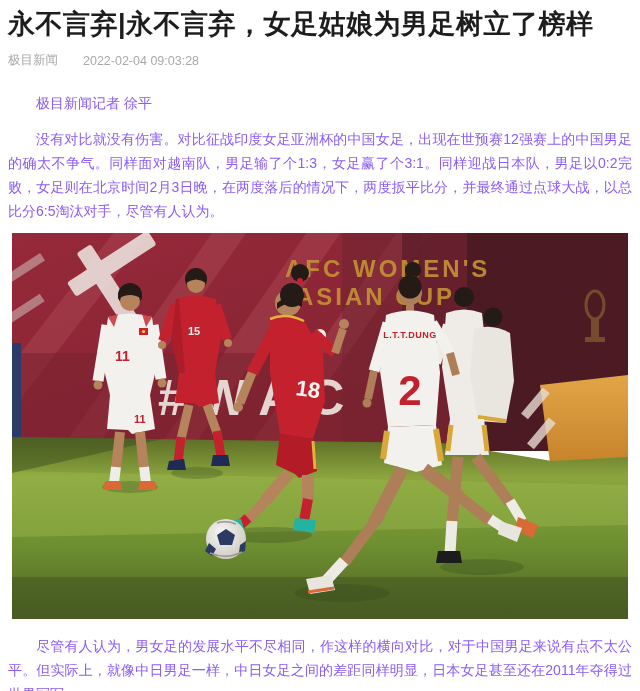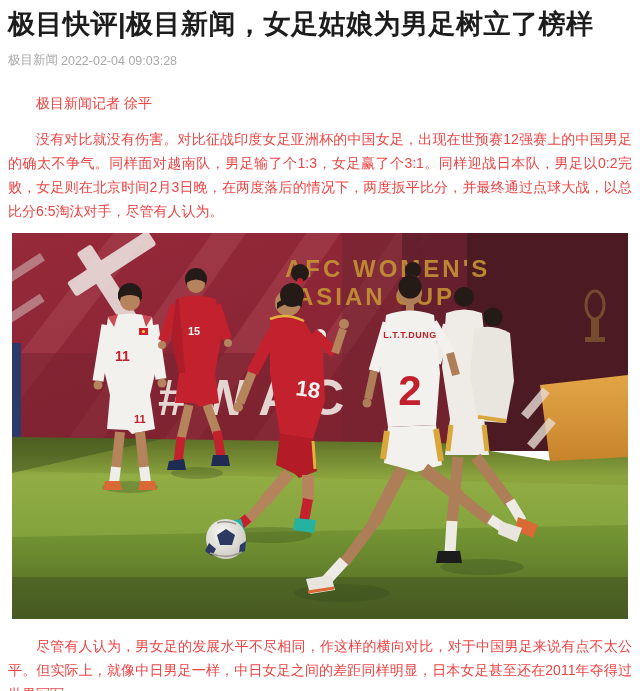--- a/index.html
+++ b/index.html
@@ -1,33 +1,33 @@
 <!DOCTYPE html>
 <html><head>
 <meta charset="utf-8">
 <style>
   html,body{margin:0;padding:0;background:#ffffff;}
   body{width:640px;height:691px;overflow:hidden;font-family:"Liberation Sans","DejaVu Sans",sans-serif;}
   .page{width:640px;height:691px;background:#fff;}
   h1.title{margin:6px 8px 0;font-size:27px;line-height:37px;font-weight:700;color:#1d1d1d;letter-spacing:0.5px;}
-  .byline{margin:9px 8px 0;font-size:12.5px;color:#a9a9a9;display:flex;gap:3px;align-items:center;}
-  p.para{margin:12px 8px 0;font-size:14px;line-height:24px;color:#ef4444;text-indent:2em;text-align:justify;}
+  .byline{margin:9px 8px 0;font-size:12.5px;color:#a9a9a9;display:flex;gap:25px;align-items:center;}
+  p.para{margin:12px 8px 0;font-size:14px;line-height:24px;color:#8b5cf6;text-indent:2em;text-align:justify;}
   p.para.first{margin-top:22px;}
   figure.photo{margin:10px 12px 0;padding:0;width:616px;height:386px;overflow:hidden;}
   figure.photo svg{display:block;}
   p.para.after-photo{margin-top:15px;}
   .gold-txt{font-weight:700;letter-spacing:3px;}
   .wac-txt{font-weight:700;letter-spacing:14px;}
 </style>
 </head>
 <body>
 
 <div class="page">
 
-  <h1 class="title">极目快评|极目新闻，女足姑娘为男足树立了榜样</h1>
+  <h1 class="title">永不言弃|永不言弃，女足姑娘为男足树立了榜样</h1>
 
   <div class="byline">
     <span>极目新闻</span>
     <span>2022-02-04 09:03:28</span>
   </div>
 
   <p class="para first">极目新闻记者 徐平</p>
 
   <p class="para">没有对比就没有伤害。对比征战印度女足亚洲杯的中国女足，出现在世预赛12强赛上的中国男足的确太不争气。同样面对越南队，男足输了个1:3，女足赢了个3:1。同样迎战日本队，男足以0:2完败，女足则在北京时间2月3日晚，在两度落后的情况下，两度扳平比分，并最终通过点球大战，以总比分6:5淘汰对手，尽管有人认为。</p>
 

